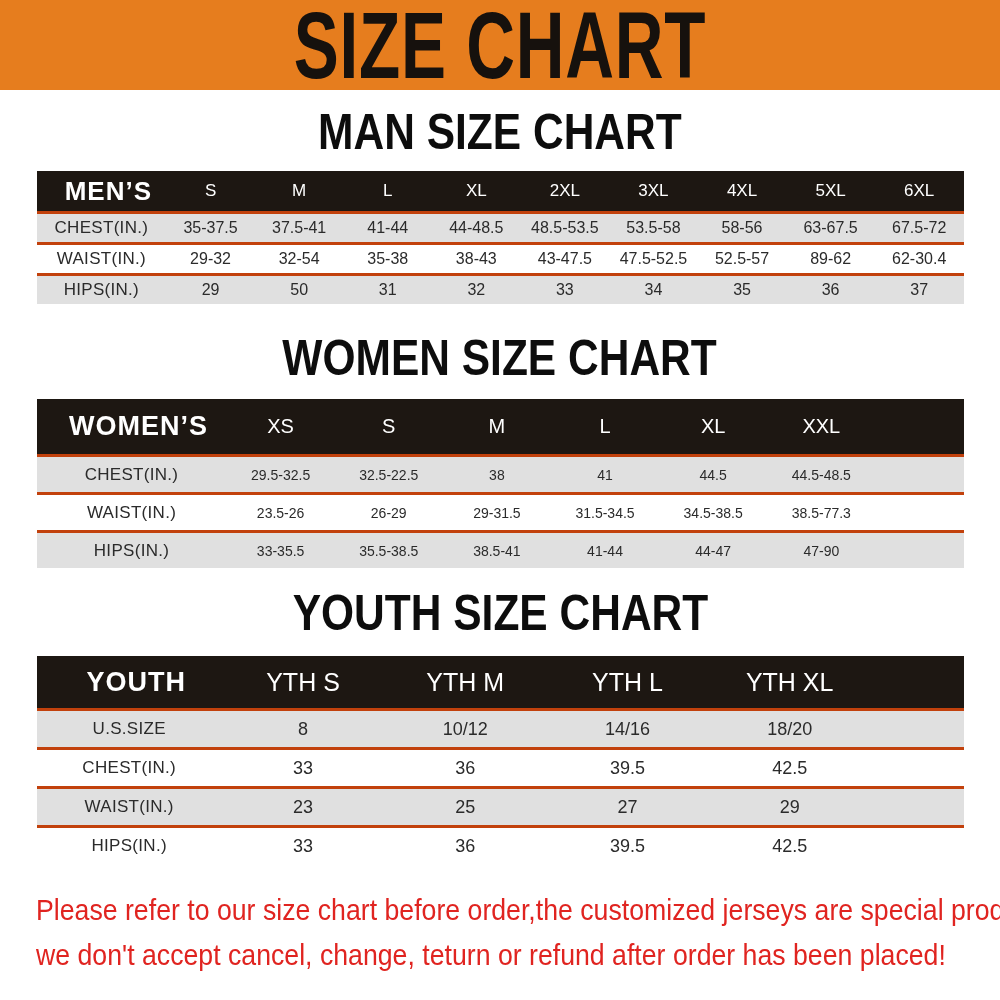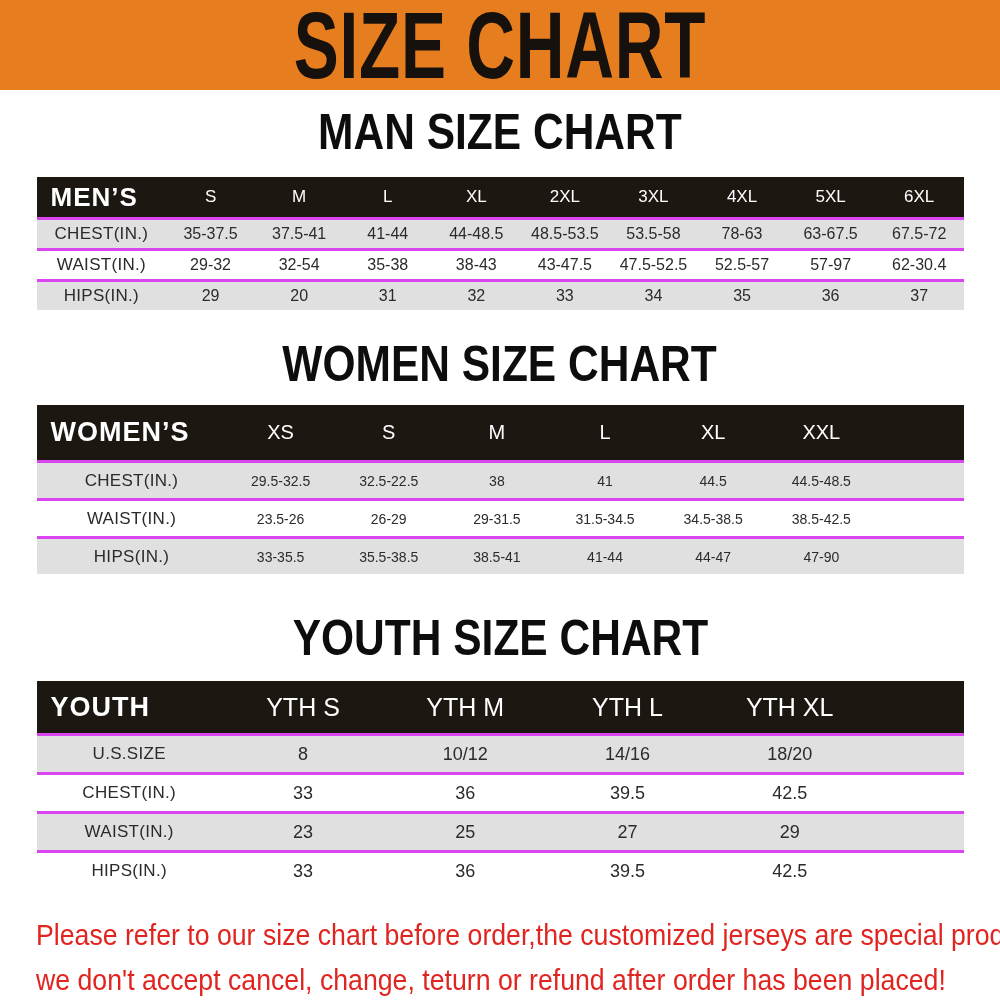--- a/index.html
+++ b/index.html
@@ -15,44 +15,44 @@
   .banner{
     height:90px;background:var(--banner-bg);
     display:flex;align-items:center;justify-content:center;
     overflow:visible;
   }
   .banner h1{
     margin:0;font-size:90px;line-height:90px;font-weight:bold;color:#16110d;
     transform:scale(0.75,1.05);letter-spacing:1px;white-space:nowrap;
   }
   .heading-wrap{text-align:center;}
-  .sec-0 .heading-wrap{margin:22px 0 24px 0;}
+  .sec-0 .heading-wrap{margin:22px 0 18px 0;}
   .sec-1 .heading-wrap{margin:34px 0 20px 0;}
-  .sec-2 .heading-wrap{margin:44px 0 22px 0;}
+  .sec-2 .heading-wrap{margin:25px 0 22px 0;}
   .section-heading{
     display:inline-block;margin:0;font-size:50px;line-height:40px;
     font-weight:bold;color:#0d0d0d;transform:scale(0.85,1);white-space:nowrap;
   }
   table.size-table{
     width:927px;margin:0 auto;border-collapse:collapse;table-layout:fixed;
   }
   table.size-table thead th{
     background:var(--header-bg);color:#ffffff;font-weight:normal;
     text-align:center;padding:0;
   }
   table.size-table thead th.label-col{
-    text-align:left;padding-left:14px;font-weight:bold;letter-spacing:1px;
+    text-align:center;padding-left:14px;font-weight:bold;letter-spacing:1px;
   }
   .sec-0 thead th{height:40px;font-size:17px;}
   .sec-1 thead th{height:55px;font-size:20px;}
   .sec-2 thead th{height:52px;font-size:25px;}
   .sec-0 thead th.label-col{font-size:26px;}
   .sec-1 thead th.label-col{font-size:27px;}
   .sec-2 thead th.label-col{font-size:27px;}
-  table.size-table tbody tr{border-top:3px solid #d946ef;background:#ffffff;}
+  table.size-table tbody tr{border-top:3px solid #c2410c;background:#ffffff;}
   table.size-table tbody tr.stripe{background:var(--stripe);}
   table.size-table tbody td{
     text-align:center;color:#2b2b2b;padding:0;white-space:nowrap;
   }
   .sec-0 tbody td{height:28px;font-size:16px;}
   .sec-1 tbody td{height:35px;font-size:14px;}
   .sec-2 tbody td{height:36px;font-size:18px;}
   table.size-table tbody td.row-label{font-size:17px;letter-spacing:0.3px;}
   .note{margin:24px 0 0 36px;color:var(--note-red);}
   .note-inner{transform:scaleX(0.92);transform-origin:0 50%;white-space:nowrap;}
@@ -99,40 +99,40 @@
           </thead>
           <tbody>
             <tr class="stripe">
               <td class="row-label">CHEST(IN.)</td>
               <td class="cell">35-37.5</td>
               <td class="cell">37.5-41</td>
               <td class="cell">41-44</td>
               <td class="cell">44-48.5</td>
               <td class="cell">48.5-53.5</td>
               <td class="cell">53.5-58</td>
-              <td class="cell">78-63</td>
+              <td class="cell">58-56</td>
               <td class="cell">63-67.5</td>
               <td class="cell">67.5-72</td>
             </tr>
             <tr>
               <td class="row-label">WAIST(IN.)</td>
               <td class="cell">29-32</td>
               <td class="cell">32-54</td>
               <td class="cell">35-38</td>
               <td class="cell">38-43</td>
               <td class="cell">43-47.5</td>
               <td class="cell">47.5-52.5</td>
               <td class="cell">52.5-57</td>
-              <td class="cell">57-97</td>
+              <td class="cell">89-62</td>
               <td class="cell">62-30.4</td>
             </tr>
             <tr class="stripe">
               <td class="row-label">HIPS(IN.)</td>
               <td class="cell">29</td>
-              <td class="cell">20</td>
+              <td class="cell">50</td>
               <td class="cell">31</td>
               <td class="cell">32</td>
               <td class="cell">33</td>
               <td class="cell">34</td>
               <td class="cell">35</td>
               <td class="cell">36</td>
               <td class="cell">37</td>
             </tr>
           </tbody>
         </table>
@@ -173,21 +173,21 @@
               <td class="cell">44.5-48.5</td>
               <td class="spacer-col"></td>
             </tr>
             <tr>
               <td class="row-label">WAIST(IN.)</td>
               <td class="cell">23.5-26</td>
               <td class="cell">26-29</td>
               <td class="cell">29-31.5</td>
               <td class="cell">31.5-34.5</td>
               <td class="cell">34.5-38.5</td>
-              <td class="cell">38.5-42.5</td>
+              <td class="cell">38.5-77.3</td>
               <td class="spacer-col"></td>
             </tr>
             <tr class="stripe">
               <td class="row-label">HIPS(IN.)</td>
               <td class="cell">33-35.5</td>
               <td class="cell">35.5-38.5</td>
               <td class="cell">38.5-41</td>
               <td class="cell">41-44</td>
               <td class="cell">44-47</td>
               <td class="cell">47-90</td>

